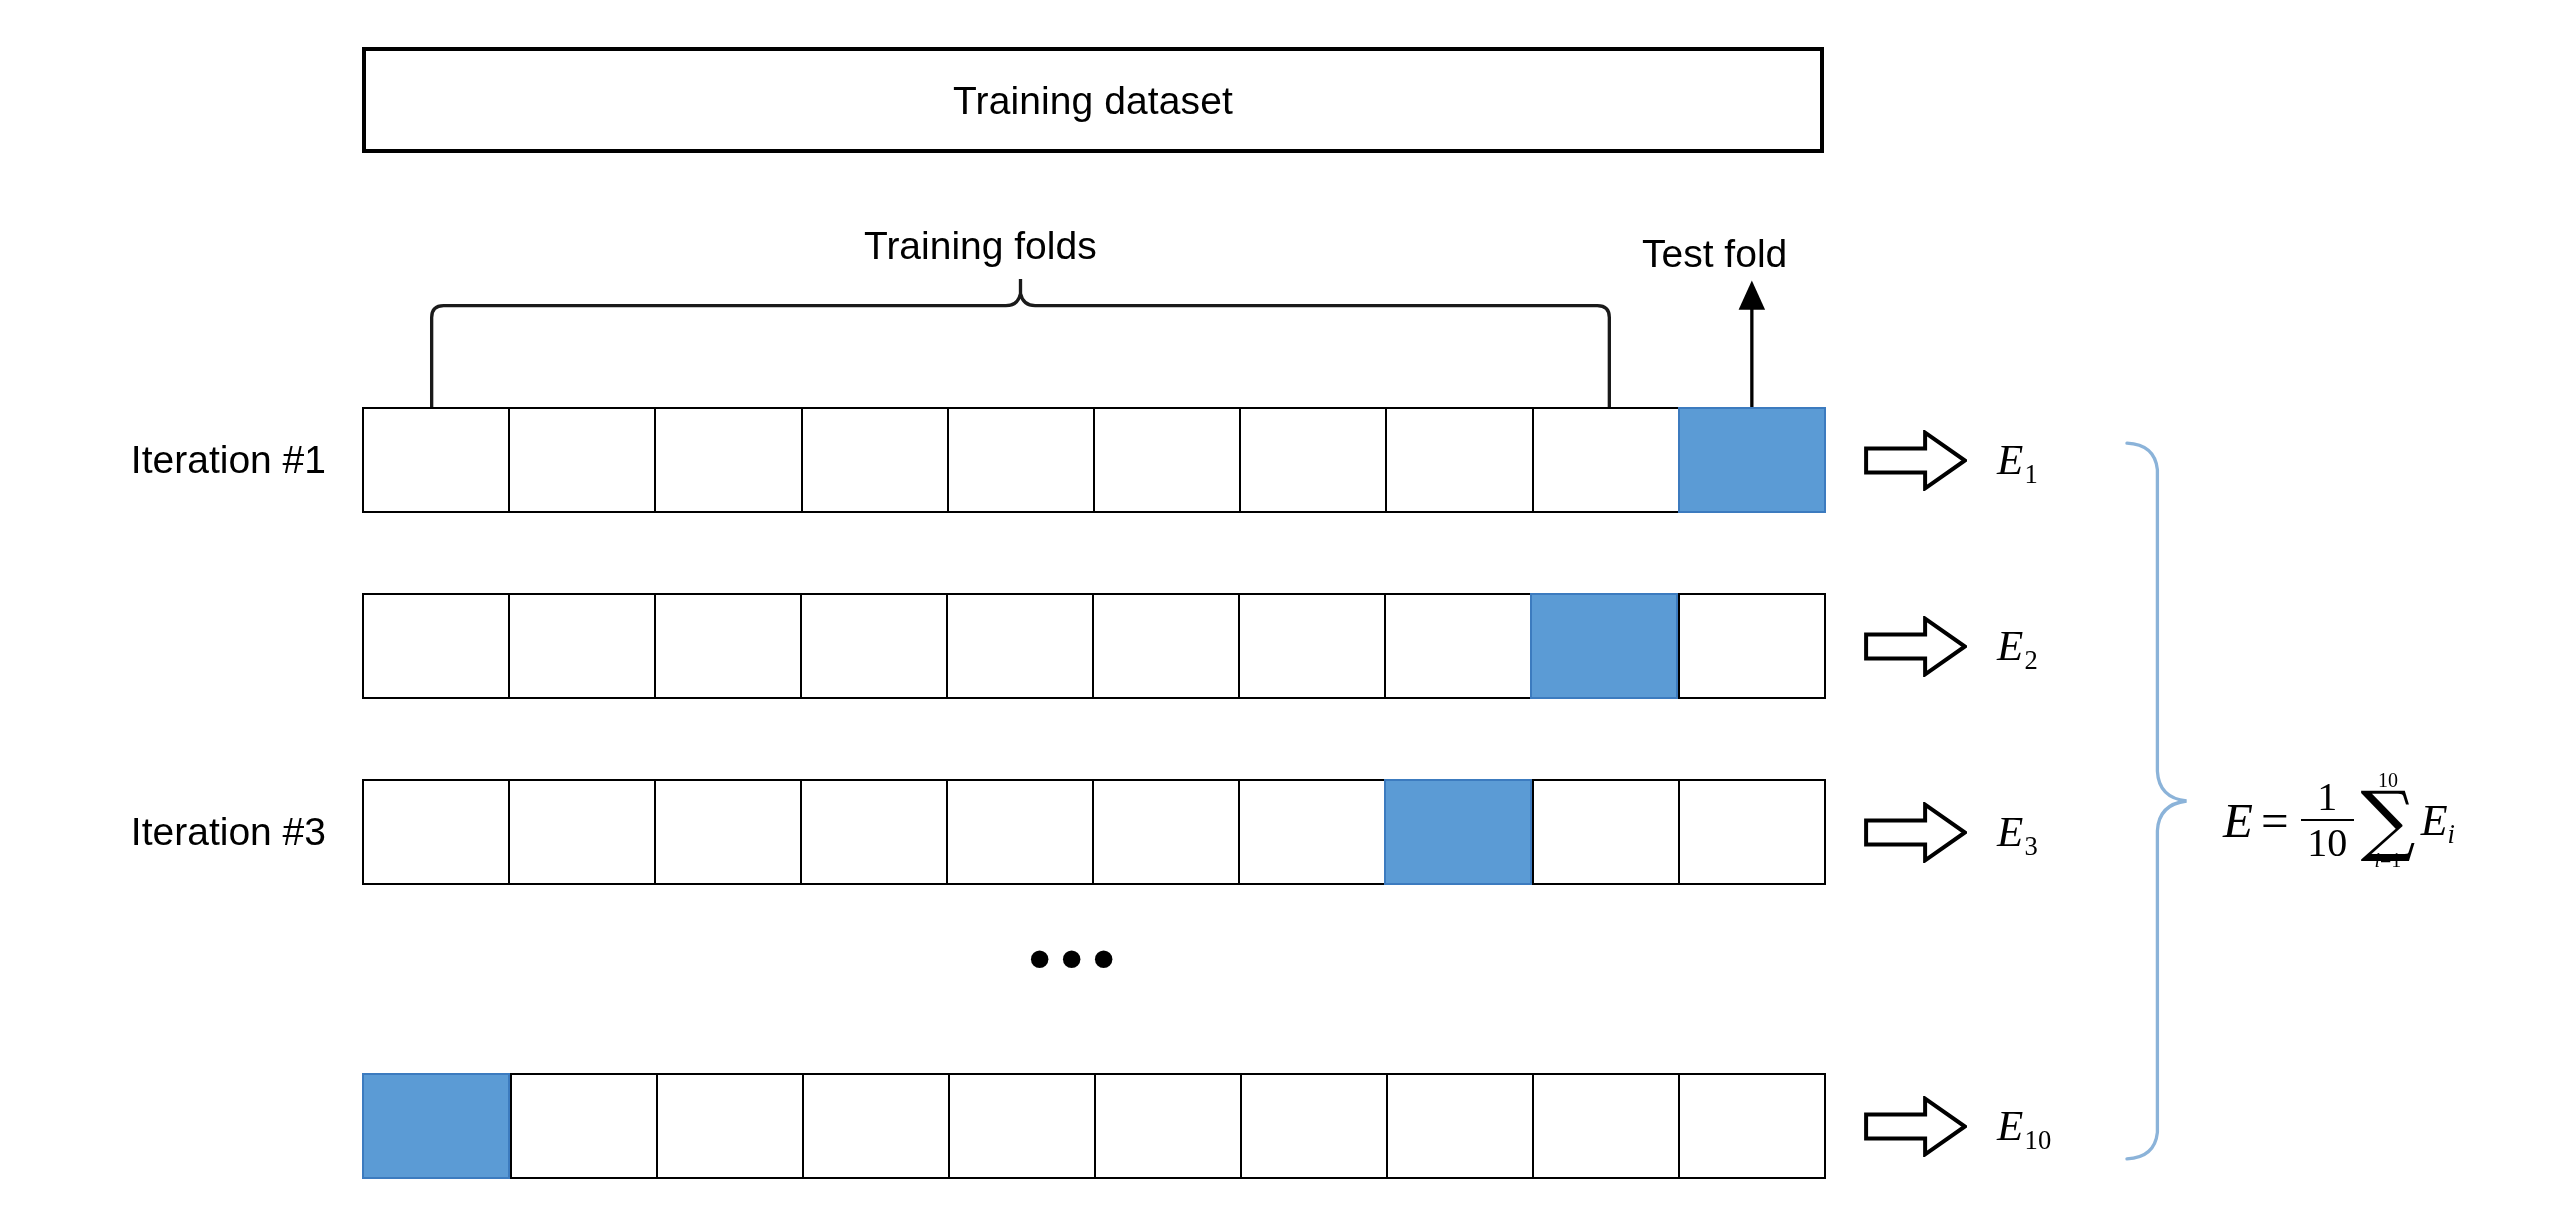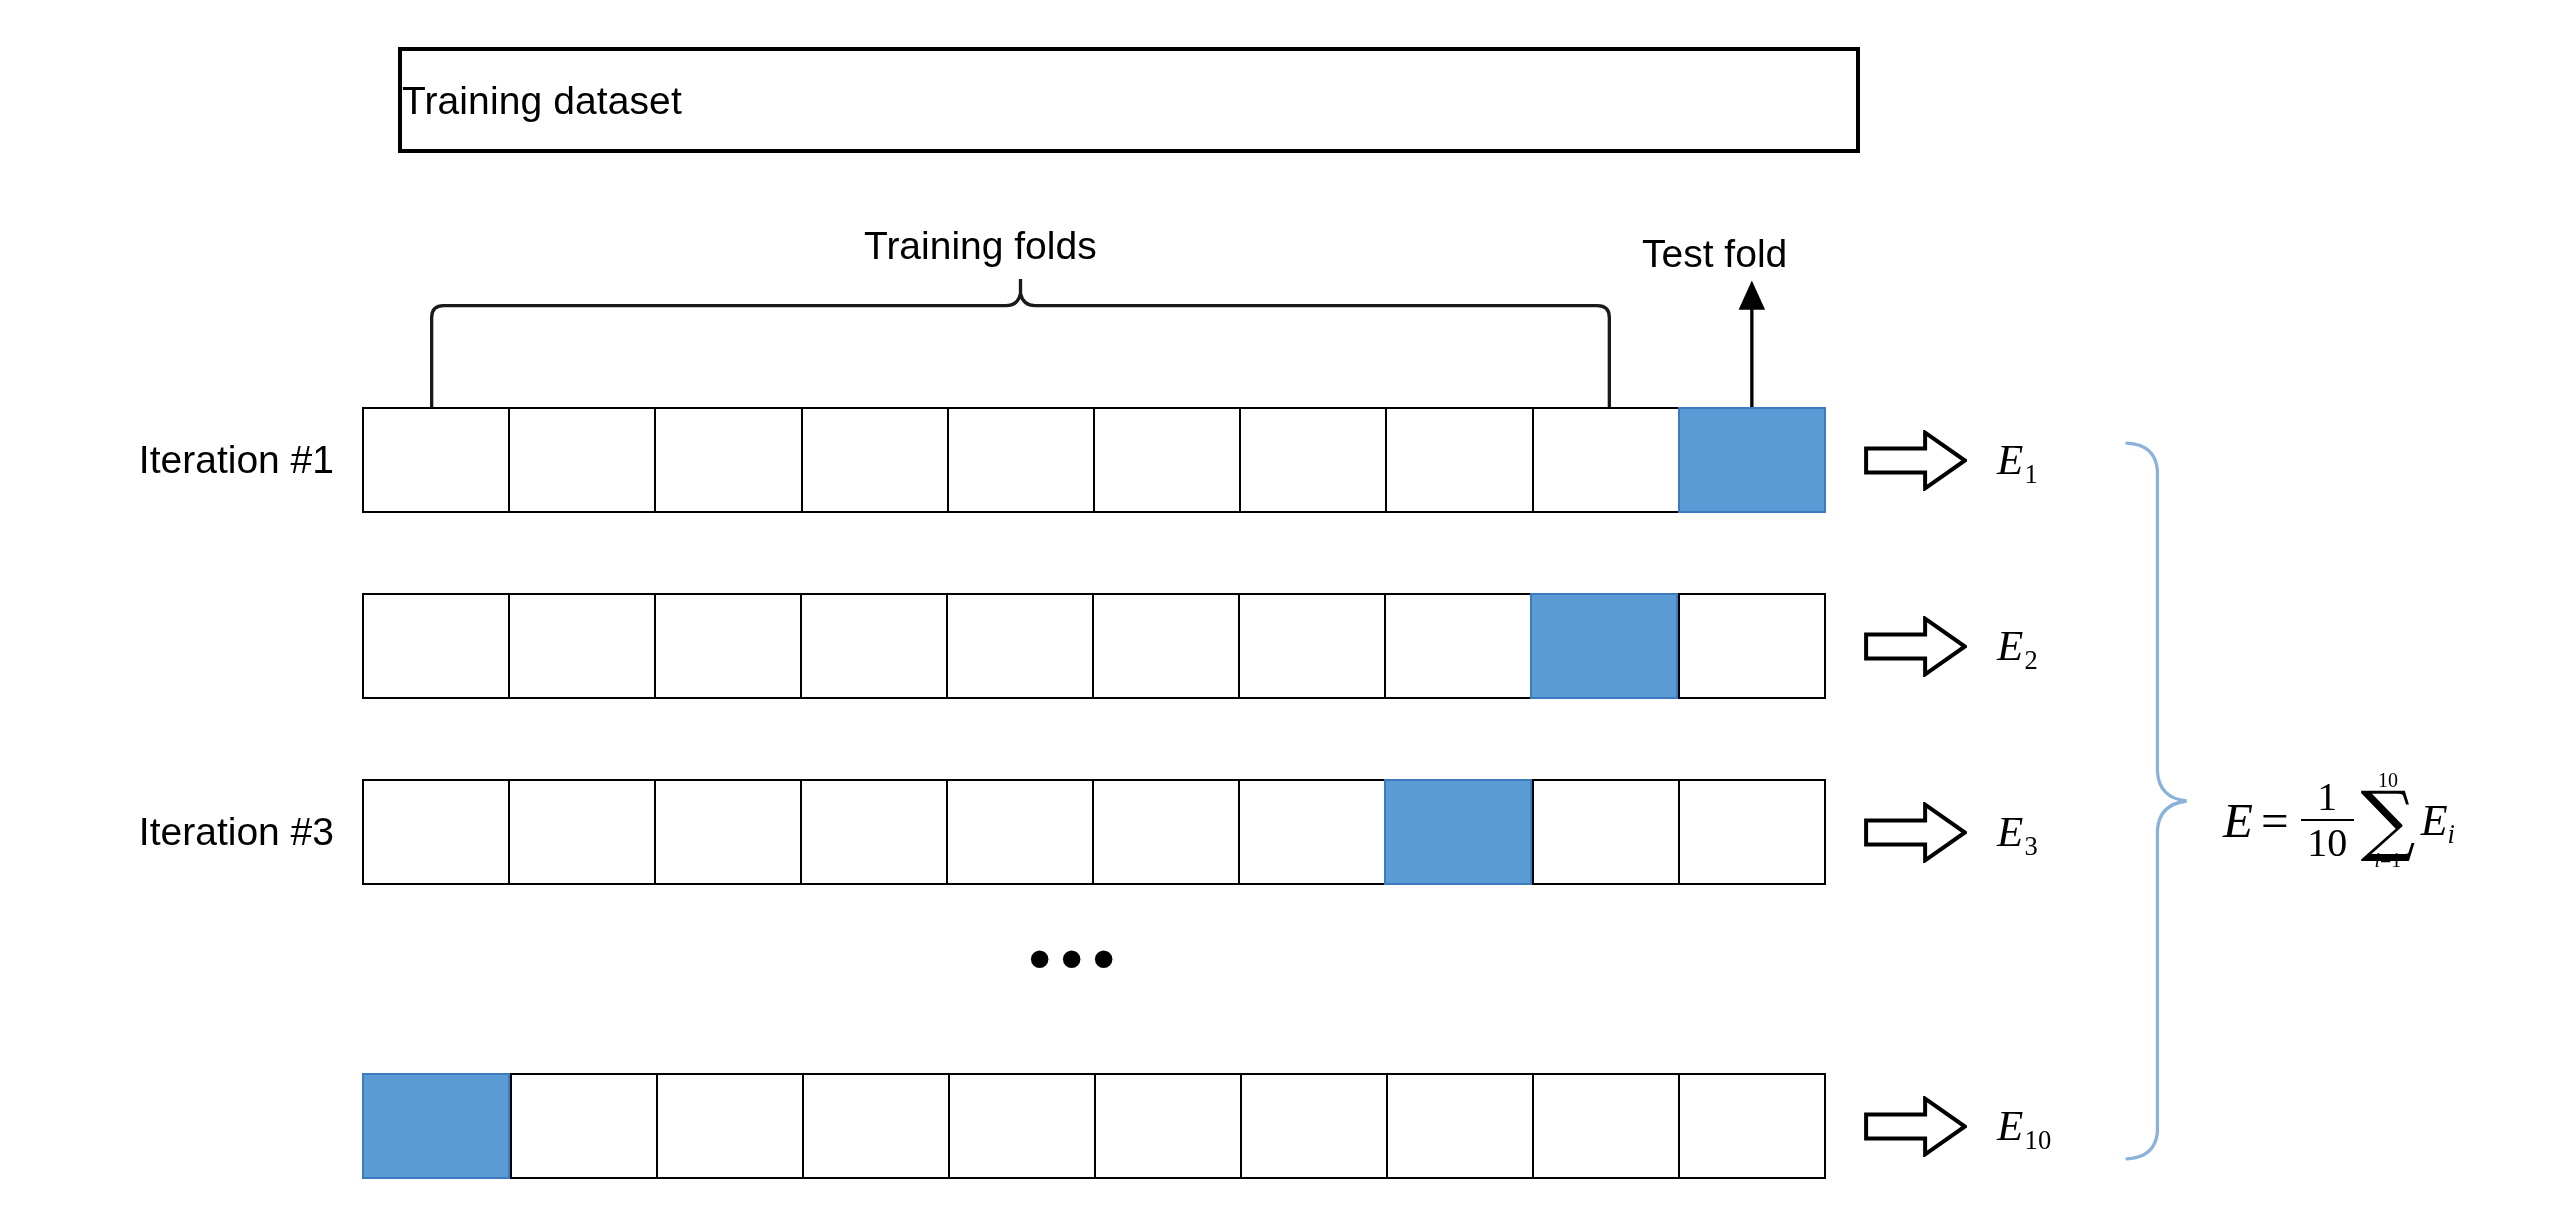--- a/index.html
+++ b/index.html
@@ -5,40 +5,40 @@
   html,body{margin:0;padding:0;background:#ffffff;}
   body{width:2576px;height:1228px;position:relative;overflow:hidden;
        font-family:"Liberation Sans",sans-serif;color:#000;}
 
   .stage{position:absolute;left:0;top:0;width:2576px;height:1228px;}
 
   
   #dataset-box{
     position:absolute;left:362px;top:47px;width:1462px;height:106px;
     border:4.7px solid #000;background:#fff;box-sizing:border-box;
-    display:flex;align-items:center;justify-content:flex-start;margin-left:36px;
+    display:flex;align-items:center;justify-content:center;
   }
   #dataset-box .lbl{font-size:39px;line-height:1;letter-spacing:0.1px;}
 
   
   .caption{position:absolute;font-size:39px;line-height:1;white-space:nowrap;}
   #cap-training-folds{left:864px;top:226px;}
   #cap-test-fold{left:1642px;top:234px;}
 
   
   #brace-training{position:absolute;left:429px;top:279px;width:1183px;height:133px;}
 
   
   #arrow-test-fold{position:absolute;left:1728px;top:279px;width:53px;height:133px;}
 
   
   .iter-row{position:absolute;left:0;width:2576px;height:106px;}
   .iter-label{
     position:absolute;left:0px;width:326px;text-align:right;
-    font-size:39px;line-height:106px;white-space:nowrap;padding-left:8px;
+    font-size:39px;line-height:106px;white-space:nowrap;
   }
   .strip{
     position:absolute;left:362px;top:0;width:1464px;height:106px;
     display:flex;box-sizing:border-box;
   }
   .cell{
     flex:1 1 0;border:2.7px solid #000;border-right-width:0;
     background:#fff;box-sizing:border-box;
   }
   .cell:last-child{border-right-width:2.7px;}

